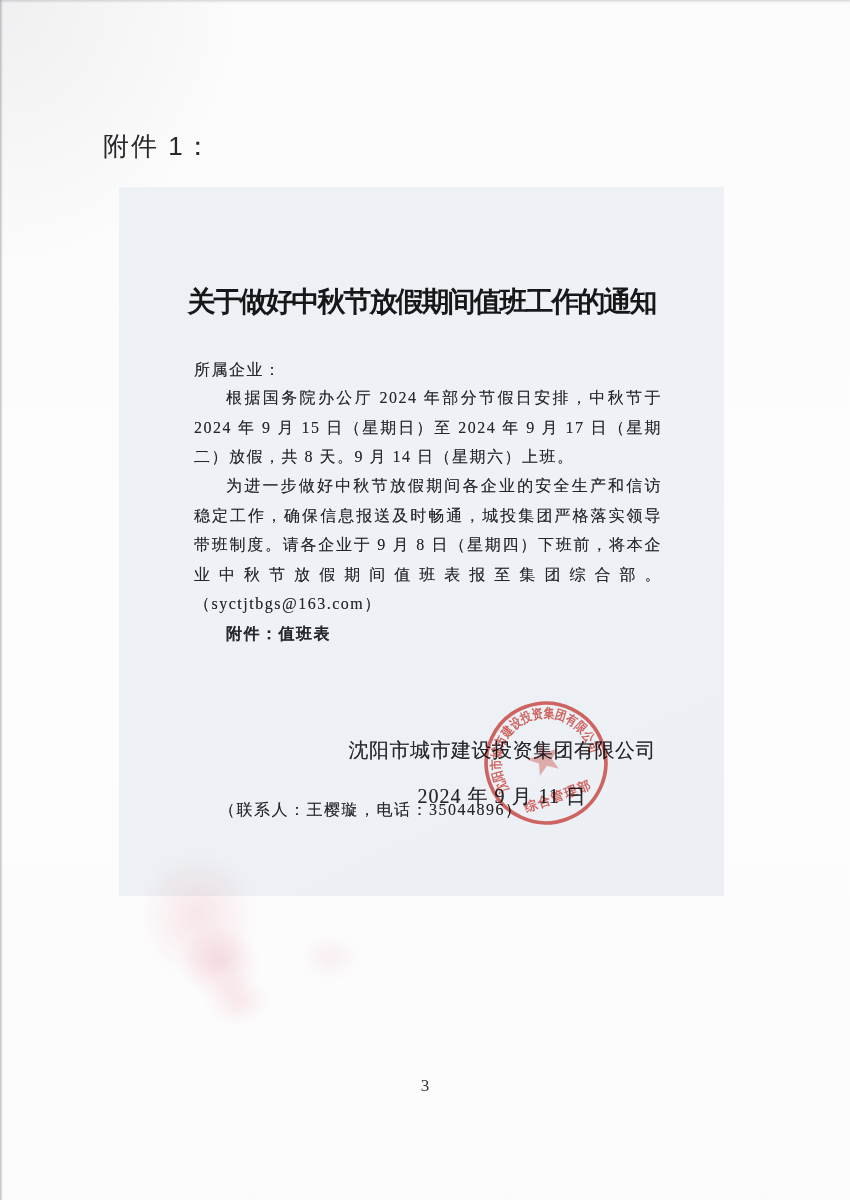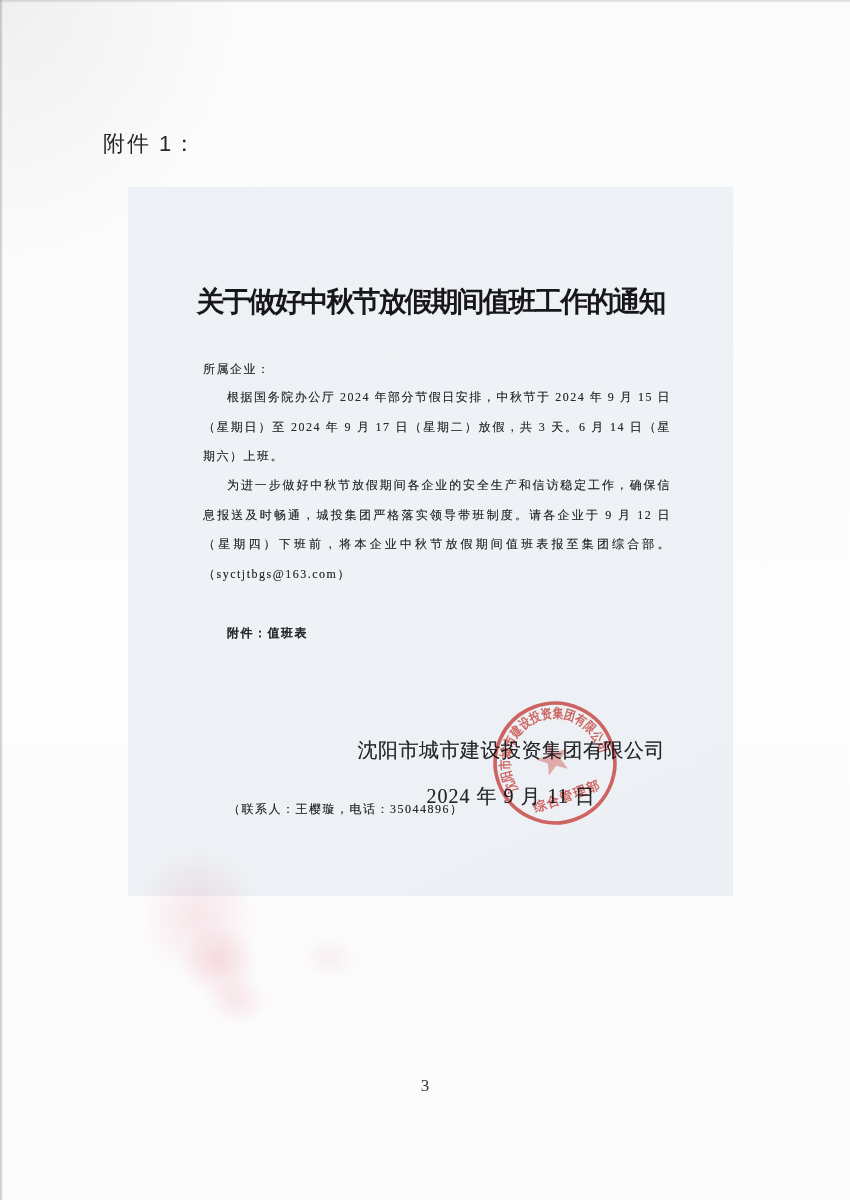--- a/index.html
+++ b/index.html
@@ -24,36 +24,36 @@
     position: absolute; left: 0; top: 0; width: 850px; height: 3px;
     background: linear-gradient(180deg, rgba(130,130,135,0.30), rgba(130,130,135,0.0));
   }
   .corner-shade {
     position: absolute; left: 0; top: 0; width: 260px; height: 300px;
     background: radial-gradient(ellipse at 0% 0%, rgba(90,90,100,0.07), transparent 65%);
   }
   .attachment-label {
     position: absolute; left: 103px; top: 129px;
     font-family: "Liberation Sans", "DejaVu Sans", sans-serif;
-    font-size: 22px; letter-spacing: 2px; color: #28282c;
+    font-size: 26px; letter-spacing: 2px; color: #28282c;
     font-weight: 500;
   }
   
   .sheet {
-    position: absolute; left: 128px; top: 187px; width: 605px; height: 709px;
+    position: absolute; left: 119px; top: 187px; width: 605px; height: 709px;
     background: linear-gradient(155deg, #edf0f4 0%, #eef1f5 45%, #ecf0f4 100%);
   }
   .title {
     position: absolute; left: 0; right: 0; top: 96px;
     text-align: center;
     font-size: 28px; font-weight: bold; letter-spacing: -2px;
     color: #17171a;
   }
   .bodytext {
-    font-size: 12px; line-height: 29.5px; letter-spacing: 1.5px;
+    font-size: 16px; line-height: 29.5px; letter-spacing: 1.5px;
     color: #27272b;
     text-shadow: 0 0 0.5px rgba(45,45,50,0.5);
   }
   .salutation { position: absolute; left: 75px; top: 168px; }
   .para {
     position: absolute; left: 75px; width: 468px;
     text-indent: 2em;
     text-align: justify; text-justify: inter-character;
   }
   .p1 { top: 196px; }
@@ -110,23 +110,23 @@
   <div class="corner-shade"></div>
 
   <div class="attachment-label">附件 1：</div>
 
   <div class="sheet">
 
     <h1 class="title">关于做好中秋节放假期间值班工作的通知</h1>
 
     <div class="salutation bodytext">所属企业：</div>
 
-    <p class="para p1 bodytext">根据国务院办公厅 2024 年部分节假日安排，中秋节于 2024 年 9 月 15 日（星期日）至 2024 年 9 月 17 日（星期二）放假，共 3 天。6 月 14 日（星期六）上班。</p>
+    <p class="para p1 bodytext">根据国务院办公厅 2024 年部分节假日安排，中秋节于 2024 年 9 月 15 日（星期日）至 2024 年 9 月 17 日（星期二）放假，共 8 天。9 月 14 日（星期六）上班。</p>
 
-    <p class="para p2 bodytext">为进一步做好中秋节放假期间各企业的安全生产和信访稳定工作，确保信息报送及时畅通，城投集团严格落实领导带班制度。请各企业于 9 月 12 日（星期四）下班前，将本企业中秋节放假期间值班表报至集团综合部。（syctjtbgs@163.com）</p>
+    <p class="para p2 bodytext">为进一步做好中秋节放假期间各企业的安全生产和信访稳定工作，确保信息报送及时畅通，城投集团严格落实领导带班制度。请各企业于 9 月 8 日（星期四）下班前，将本企业中秋节放假期间值班表报至集团综合部。（syctjtbgs@163.com）</p>
 
     <div class="attachment-line bodytext">附件：值班表</div>
 
     <div class="sig-block">
       <div class="company">沈阳市城市建设投资集团有限公司</div>
       <div class="sig-date">2024 年 9 月 11 日</div>
     </div>
 
     <div class="contact bodytext">（联系人：王樱璇，电话：35044896）</div>
 

